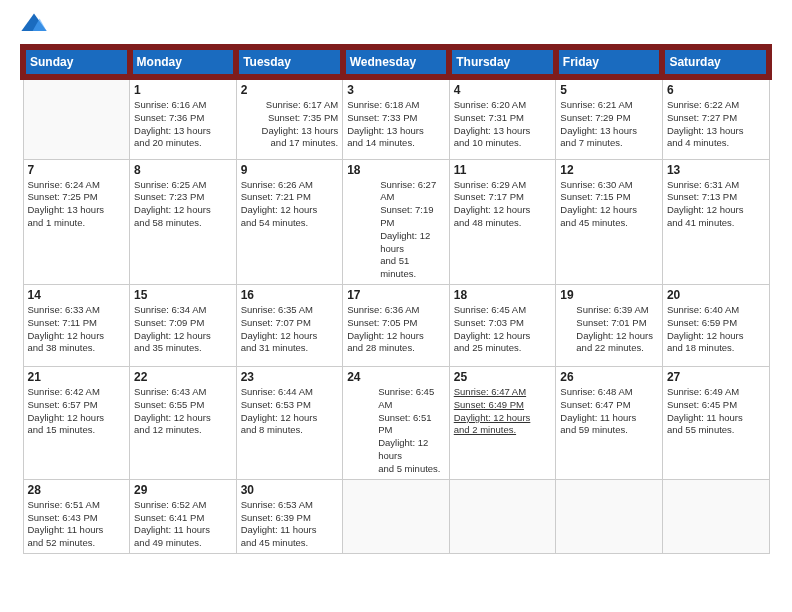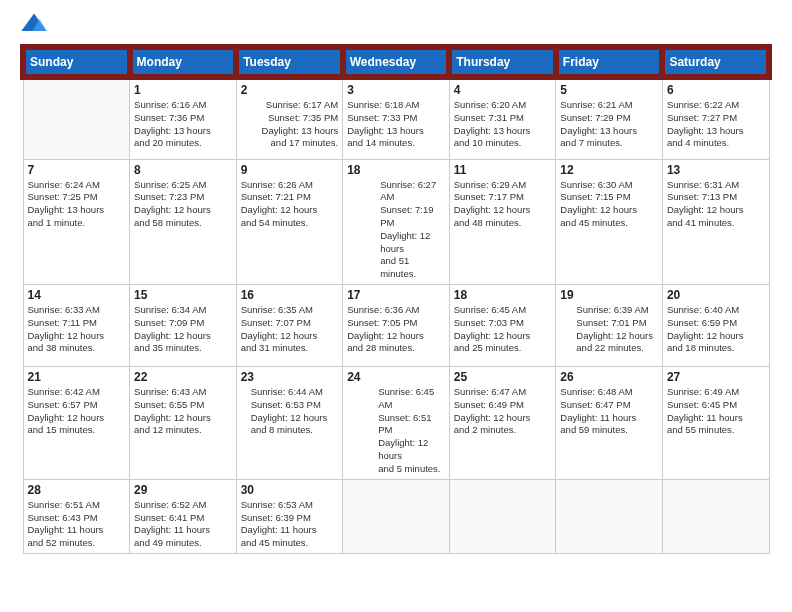--- a/index.html
+++ b/index.html
@@ -289,35 +289,35 @@
           </td>
           <td>
             <span class="day-num">22</span>
             <div class="day-info" style="white-space: pre-line;">Sunrise: 6:43 AM
 Sunset: 6:55 PM
 Daylight: 12 hours
 and 12 minutes.</div>
           </td>
           <td>
             <span class="day-num">23</span>
-            <div class="day-info" style="white-space: pre-line; margin-left: 10px;">Sunrise: 6:44 AM
+            <div class="day-info" style="white-space: pre-line;">Sunrise: 6:44 AM
 Sunset: 6:53 PM
 Daylight: 12 hours
 and 8 minutes.</div>
           </td>
           <td>
             <span class="day-num">24</span>
             <div class="day-info" style="white-space: pre-line; margin-left: 31px;">Sunrise: 6:45 AM
 Sunset: 6:51 PM
 Daylight: 12 hours
 and 5 minutes.</div>
           </td>
           <td>
             <span class="day-num">25</span>
-            <div class="day-info" style="white-space: pre-line;">Sunrise: 6:47 AM
+            <div class="day-info" style="white-space: pre-line; text-decoration: underline;">Sunrise: 6:47 AM
 Sunset: 6:49 PM
 Daylight: 12 hours
 and 2 minutes.</div>
           </td>
           <td>
             <span class="day-num">26</span>
             <div class="day-info" style="white-space: pre-line;">Sunrise: 6:48 AM
 Sunset: 6:47 PM
 Daylight: 11 hours
 and 59 minutes.</div>

